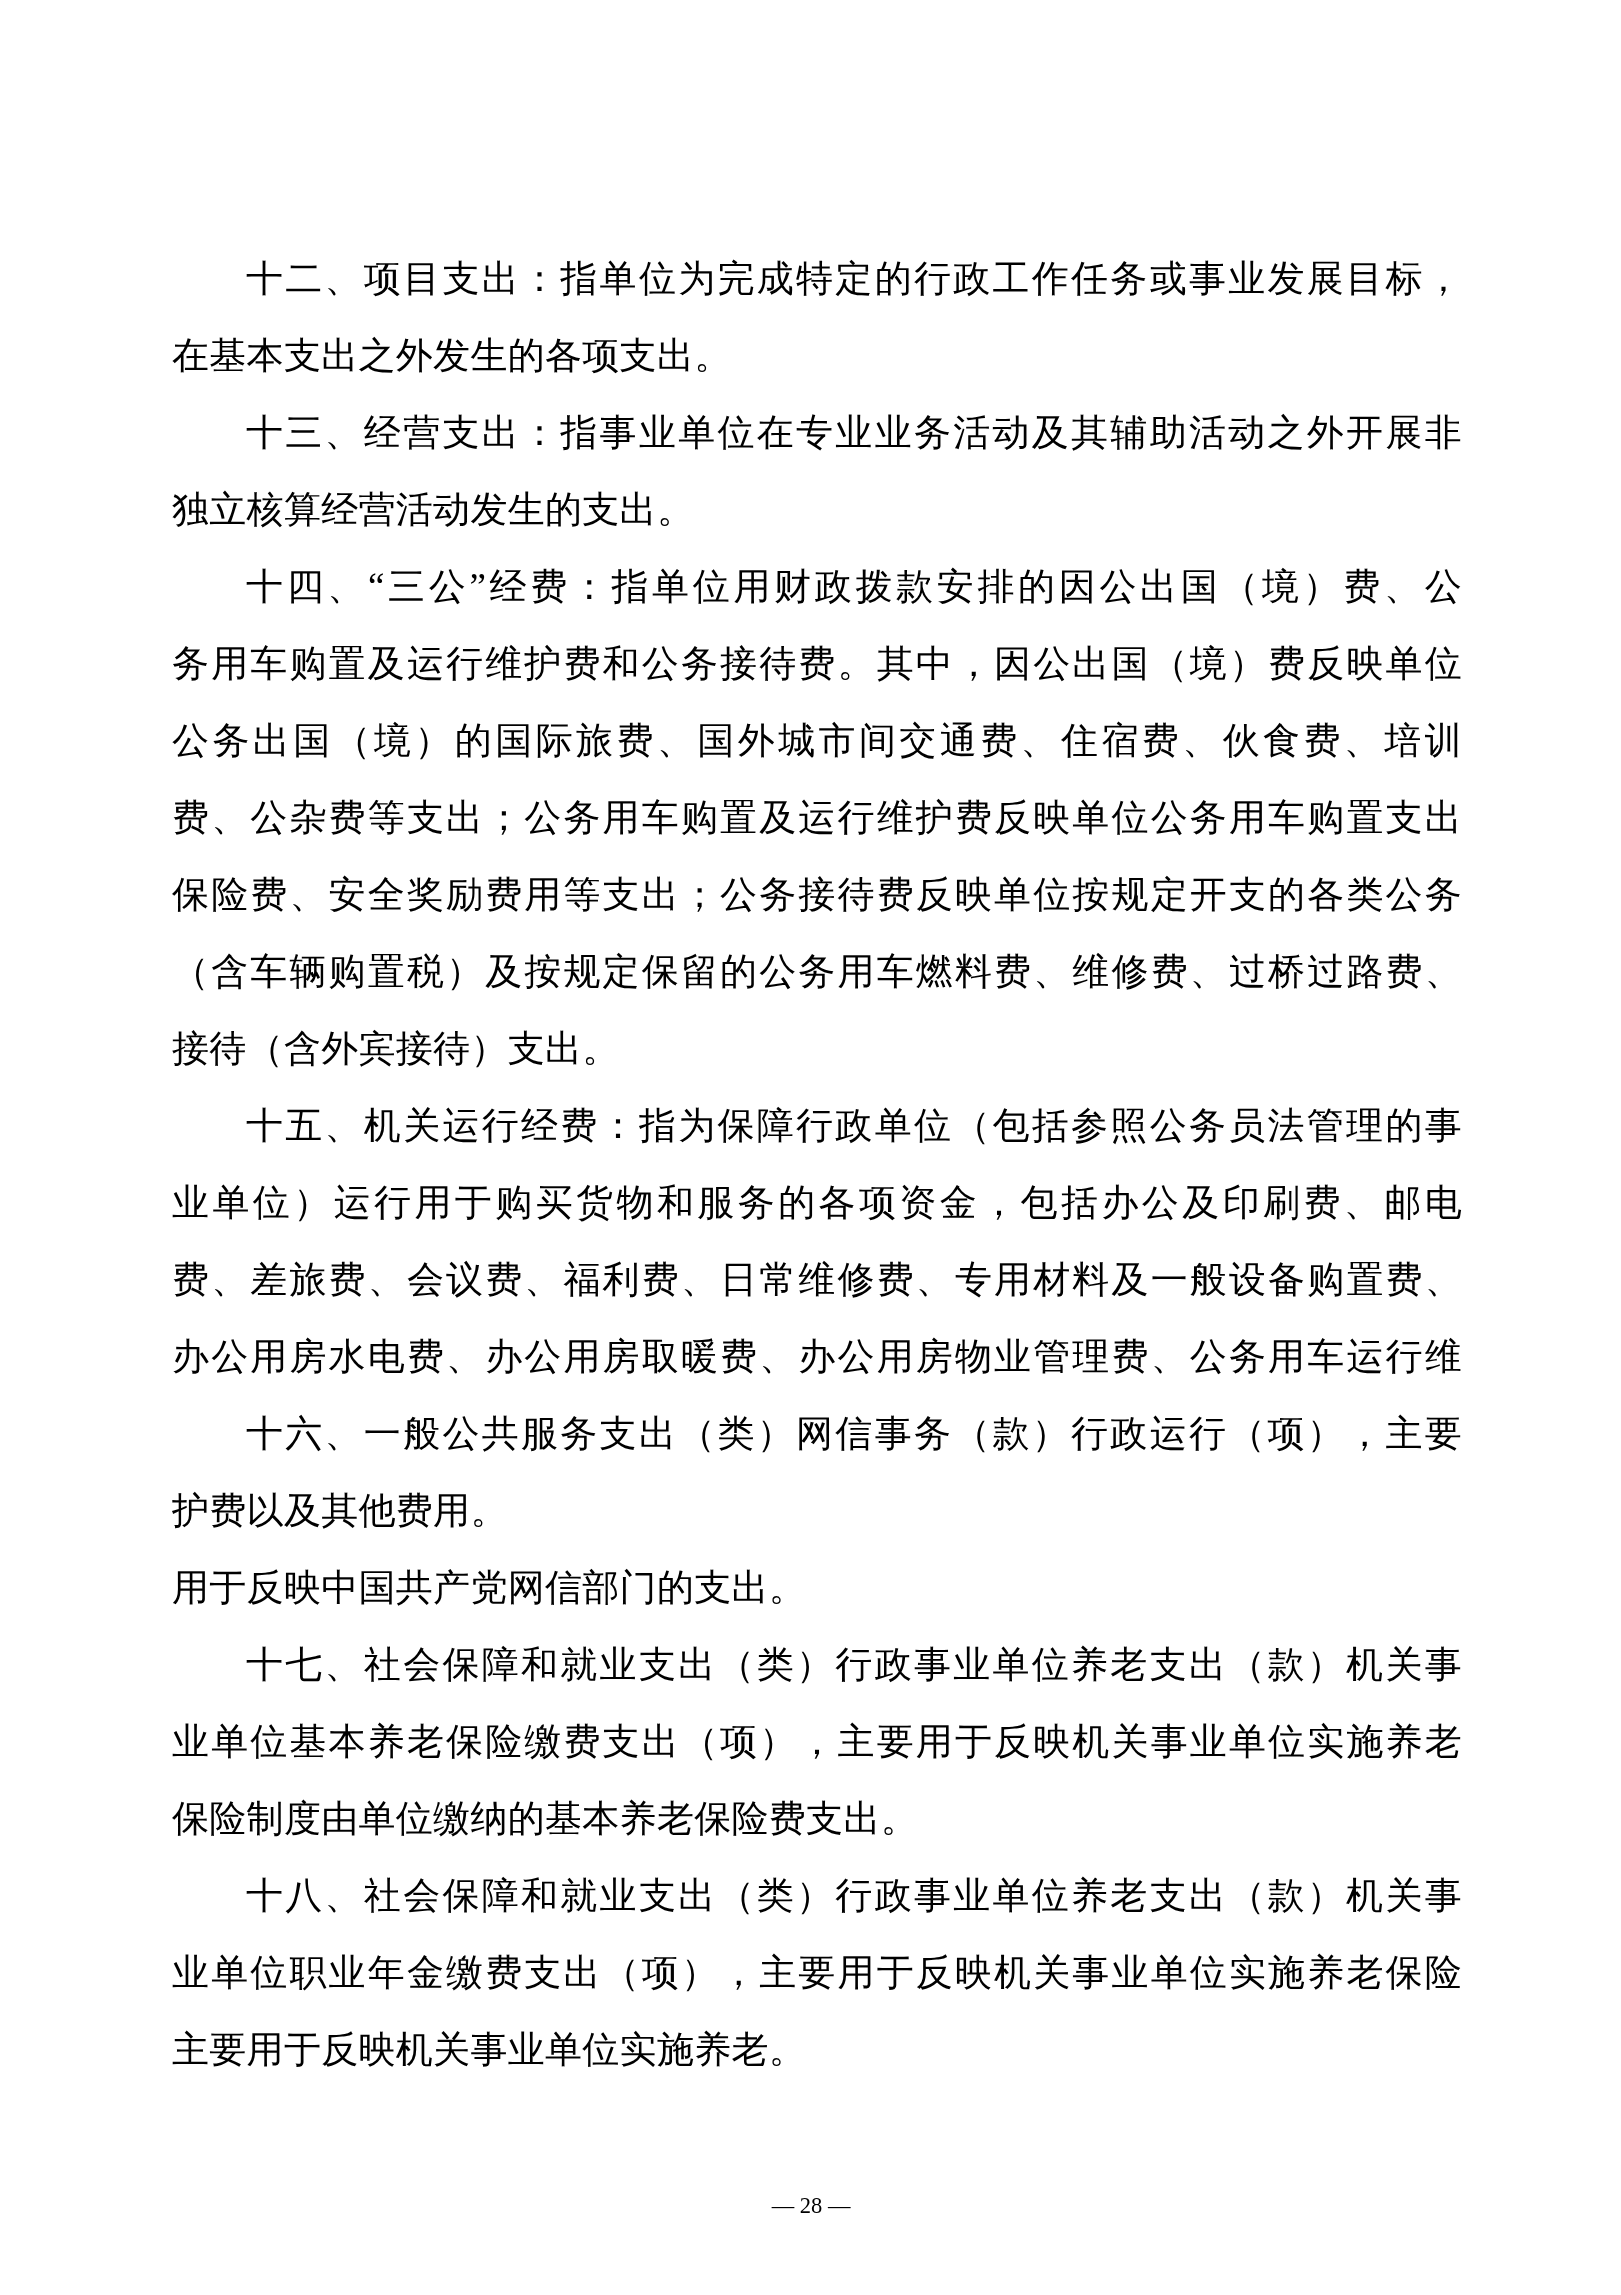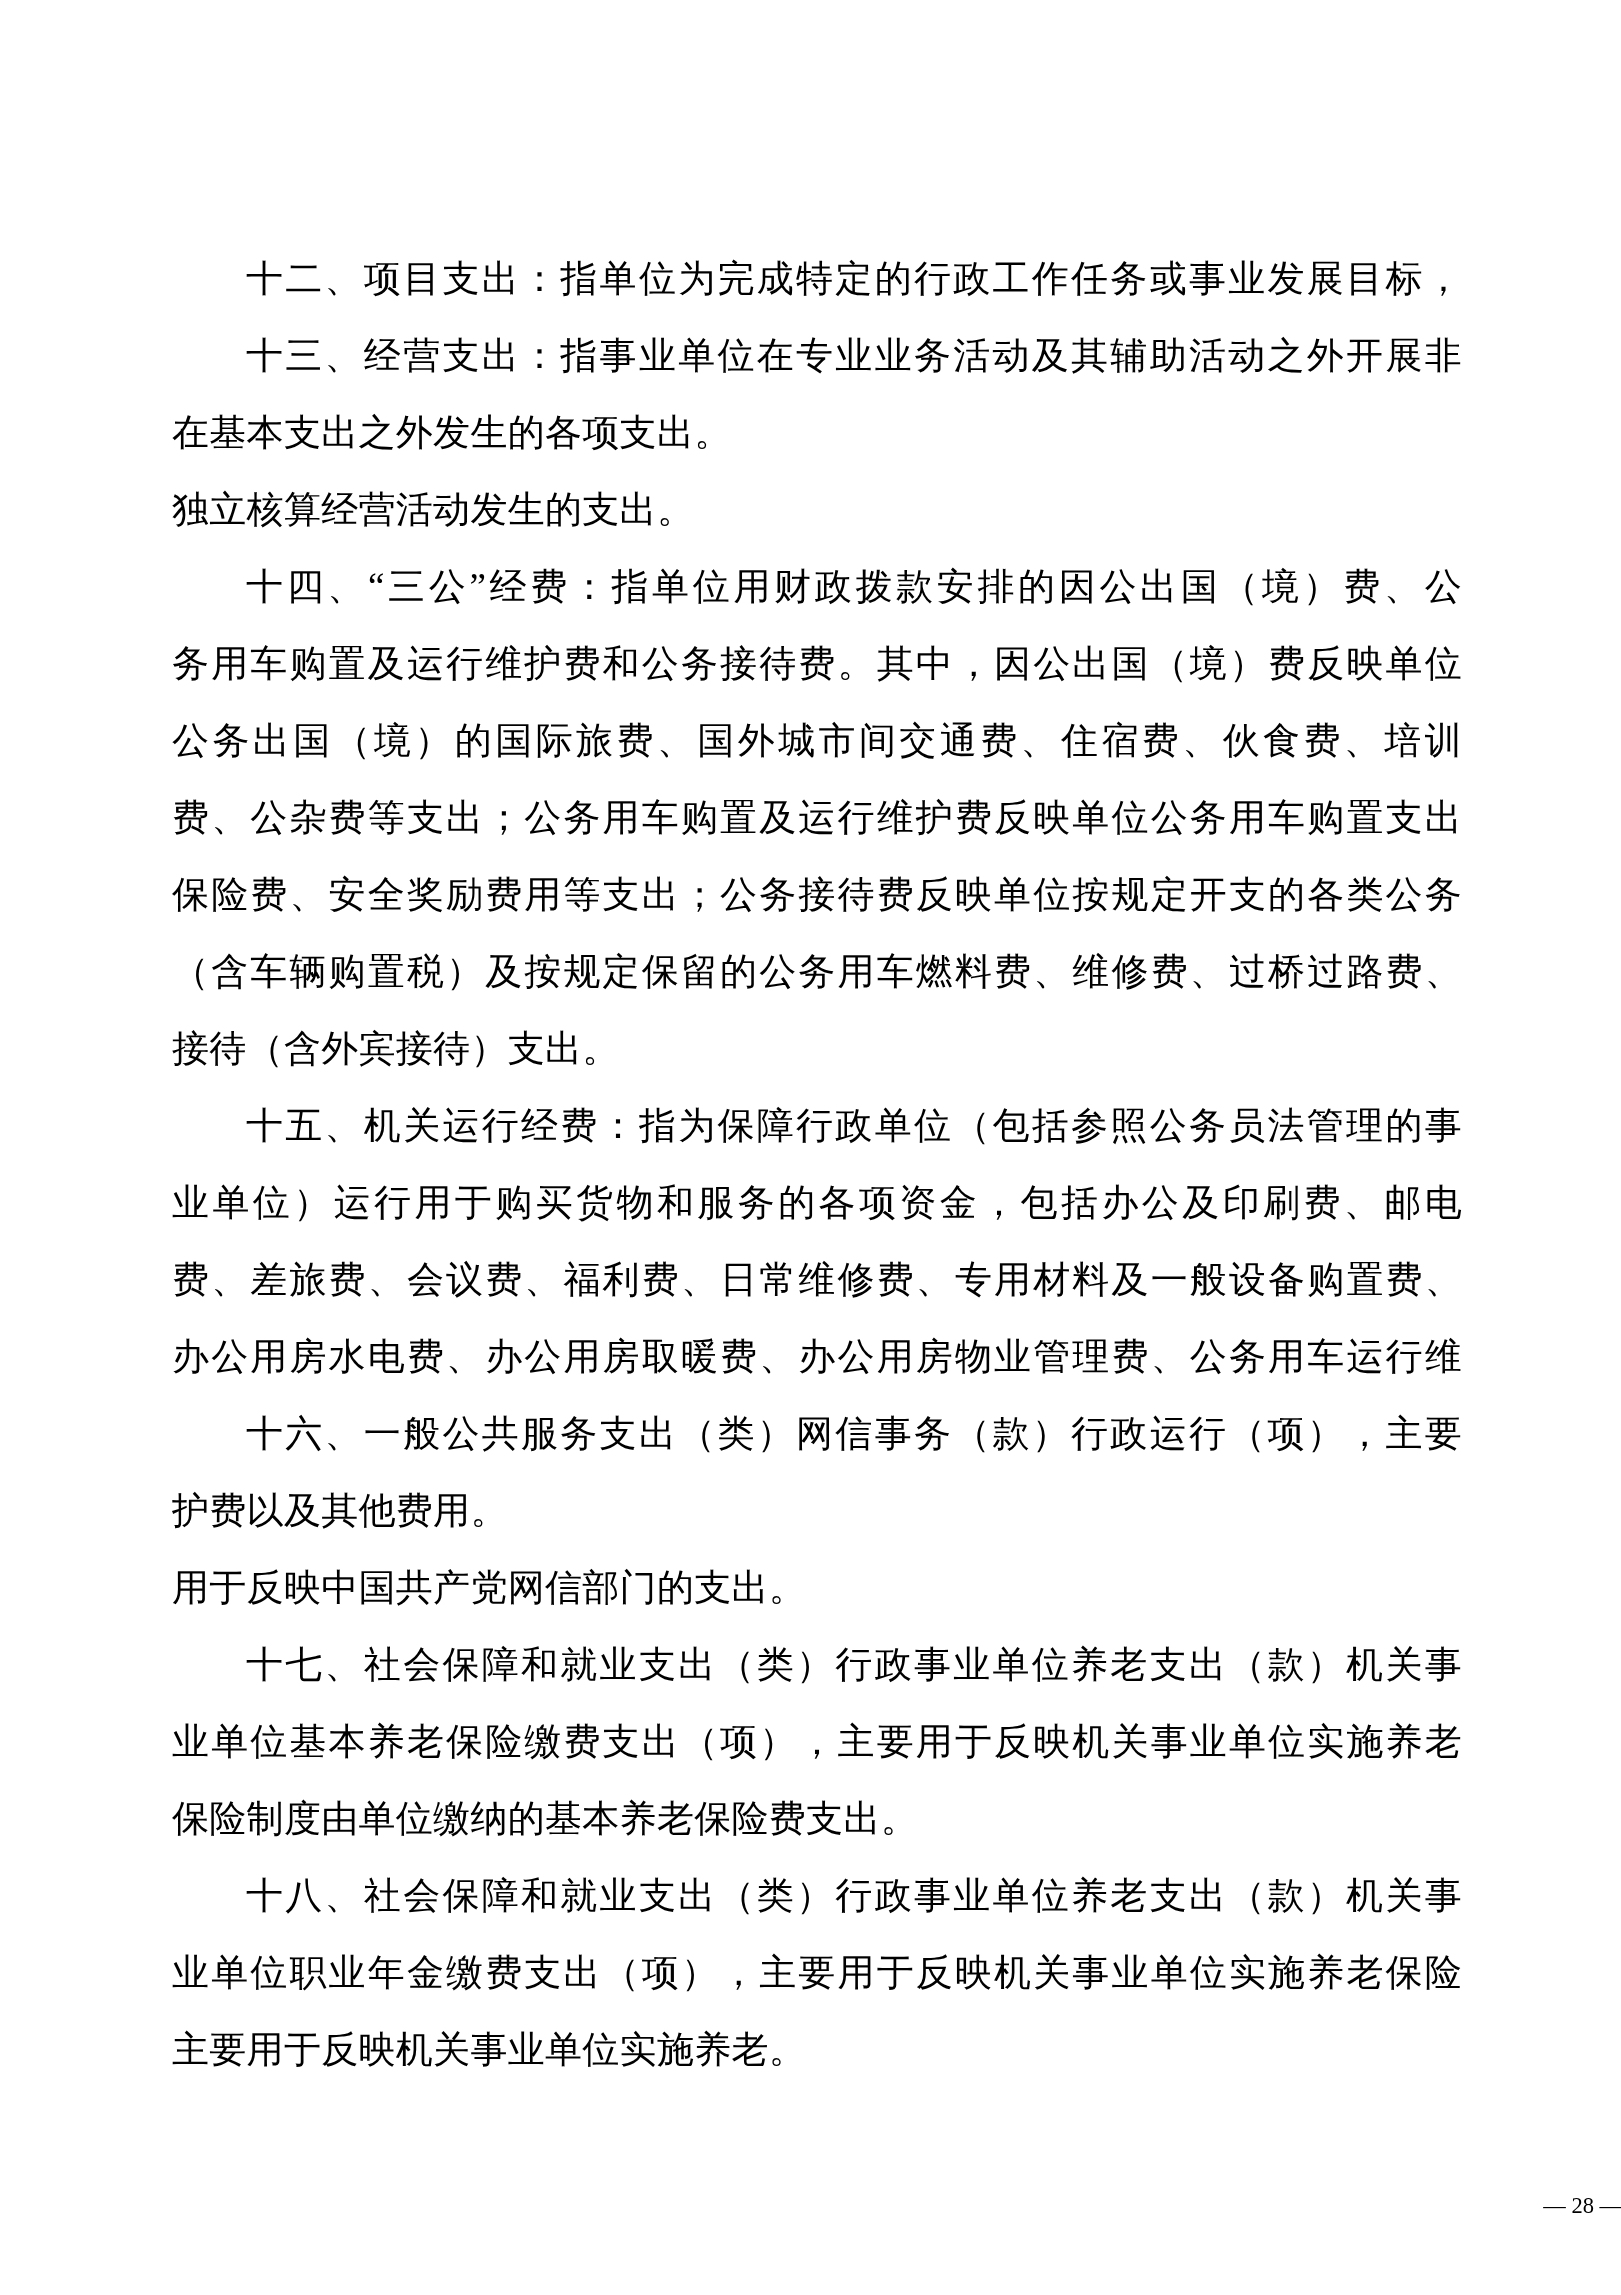--- a/index.html
+++ b/index.html
@@ -35,34 +35,34 @@
   }
   .line.last {
     text-align: left;
     text-align-last: left;
   }
   .footer {
     position: absolute;
     left: 0;
     top: 2183px;
     width: 100%;
-    text-align: right;
+    text-align: center;
     font-size: 22.5px;
     line-height: 46px;
     color: #000000;
   }
 </style>
 </head>
 <body>
 
 <div class="page">
   <div class="textblock">
       <div class="line indent">十二、项目支出：指单位为完成特定的行政工作任务或事业发展目标，</div>
+      <div class="line last">在基本支出之外发生的各项支出。</div>
       <div class="line indent">十三、经营支出：指事业单位在专业业务活动及其辅助活动之外开展非</div>
-      <div class="line last">在基本支出之外发生的各项支出。</div>
       <div class="line last">独立核算经营活动发生的支出。</div>
       <div class="line indent">十四、“三公”经费：指单位用财政拨款安排的因公出国（境）费、公</div>
       <div class="line">务用车购置及运行维护费和公务接待费。其中，因公出国（境）费反映单位</div>
       <div class="line">公务出国（境）的国际旅费、国外城市间交通费、住宿费、伙食费、培训</div>
       <div class="line">费、公杂费等支出；公务用车购置及运行维护费反映单位公务用车购置支出</div>
       <div class="line">保险费、安全奖励费用等支出；公务接待费反映单位按规定开支的各类公务</div>
       <div class="line">（含车辆购置税）及按规定保留的公务用车燃料费、维修费、过桥过路费、</div>
       <div class="line last">接待（含外宾接待）支出。</div>
       <div class="line indent">十五、机关运行经费：指为保障行政单位（包括参照公务员法管理的事</div>
       <div class="line">业单位）运行用于购买货物和服务的各项资金，包括办公及印刷费、邮电</div>

